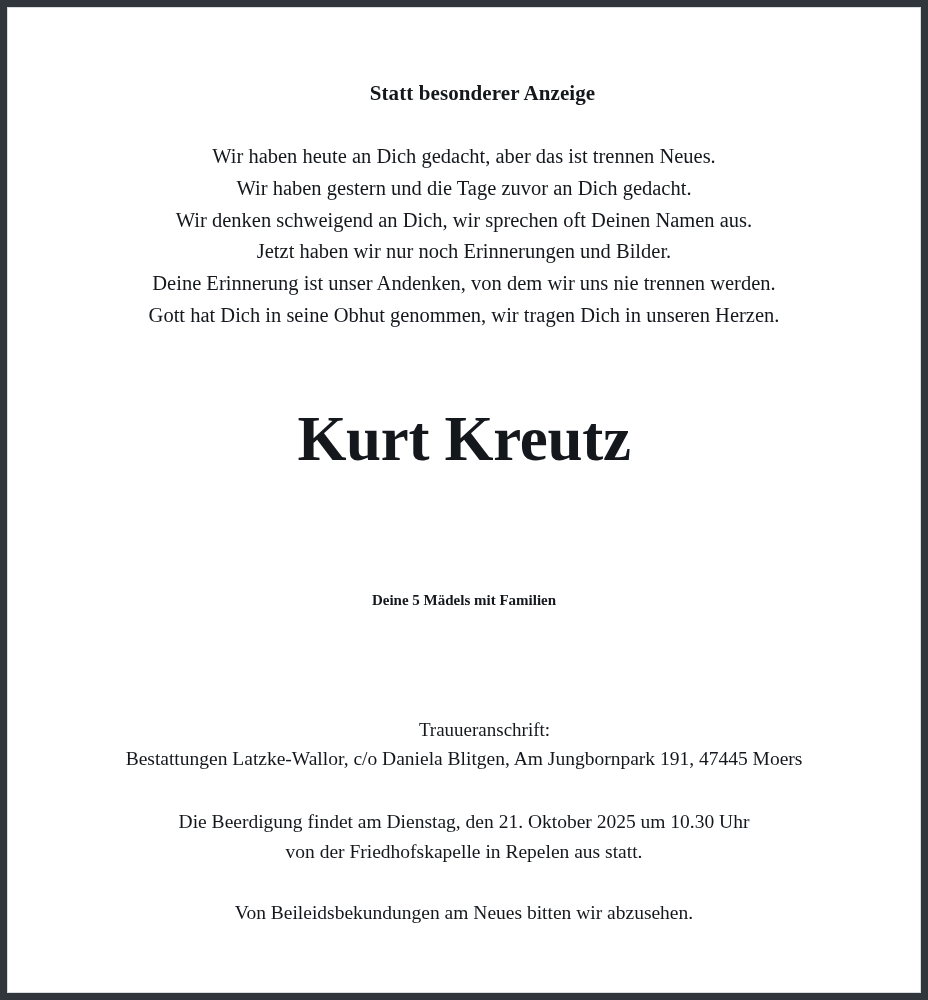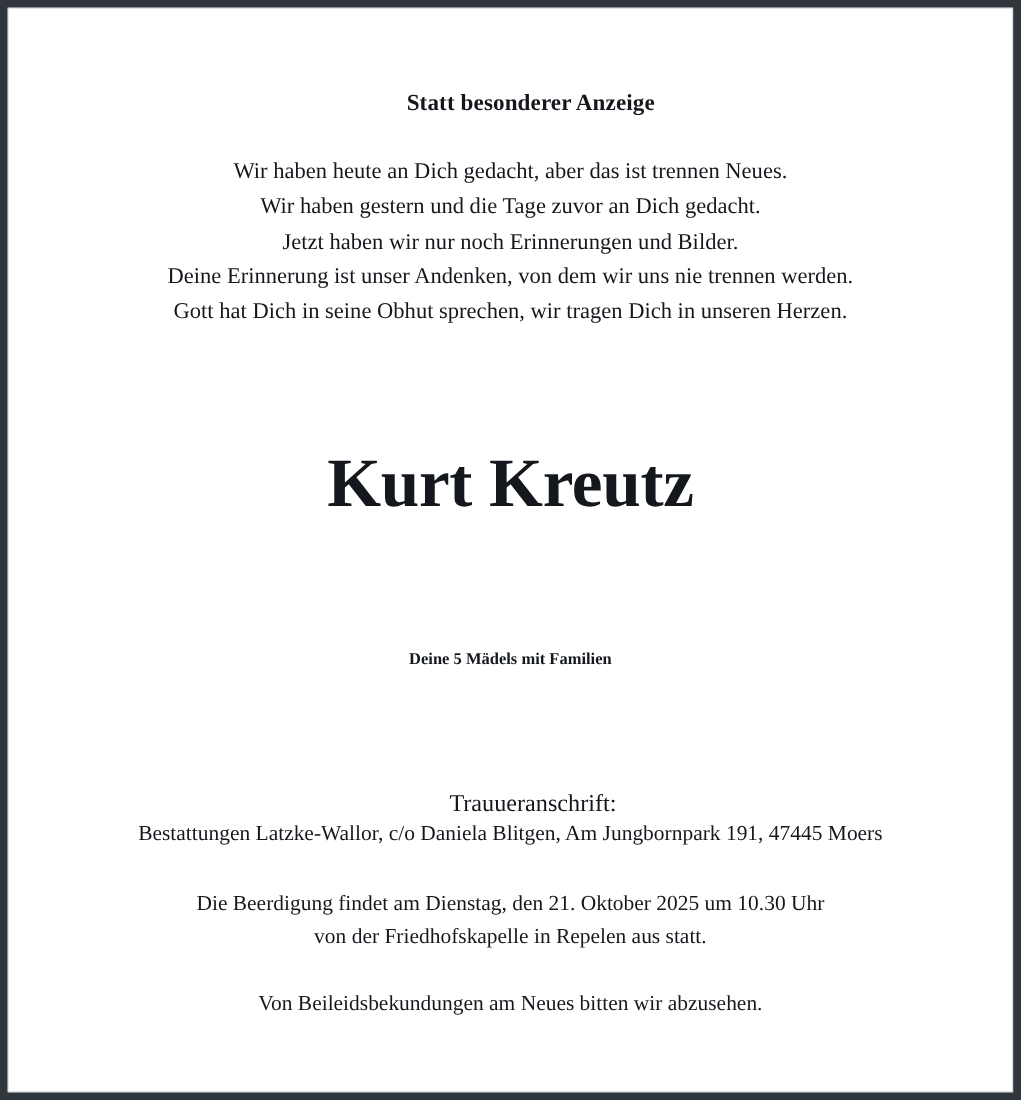--- a/index.html
+++ b/index.html
@@ -118,21 +118,21 @@
   }
 
   
   .address-block {
     position: absolute;
     left: 0;
     right: 0;
     top: 707px;
   }
   .address-label {
-    font-size: 22px;
+    font-size: 19px;
     line-height: 29px;
     padding-left: 41px;
   }
   .address-line {
     font-size: 19.5px;
     line-height: 29px;
     white-space: nowrap;
     text-align: center;
   }
 
@@ -164,23 +164,24 @@
 <body>
 
 <div class="notice-frame">
   <div class="notice-inner">
 
     <div class="intro-heading">Statt besonderer Anzeige</div>
 
     <div class="poem">
       <div class="poem-line">Wir haben heute an Dich gedacht, aber das ist trennen Neues.</div>
       <div class="poem-line">Wir haben gestern und die Tage zuvor an Dich gedacht.</div>
+      <div class="poem-line">Wir denken schweigend an Dich, wir sprechen oft Deinen Namen aus.</div>
       <div class="poem-line">Jetzt haben wir nur noch Erinnerungen und Bilder.</div>
       <div class="poem-line">Deine Erinnerung ist unser Andenken, von dem wir uns nie trennen werden.</div>
-      <div class="poem-line">Gott hat Dich in seine Obhut sprechen, wir tragen Dich in unseren Herzen.</div>
+      <div class="poem-line">Gott hat Dich in seine Obhut genommen, wir tragen Dich in unseren Herzen.</div>
     </div>
 
     <div class="deceased-name">Kurt Kreutz</div>
 
 
     <div class="survivors">Deine 5 Mädels mit Familien</div>
 
     <div class="address-block">
       <div class="address-label">Trauueranschrift:</div>
       <div class="address-line">Bestattungen Latzke-Wallor, c/o Daniela Blitgen, Am Jungbornpark 191, 47445 Moers</div>

